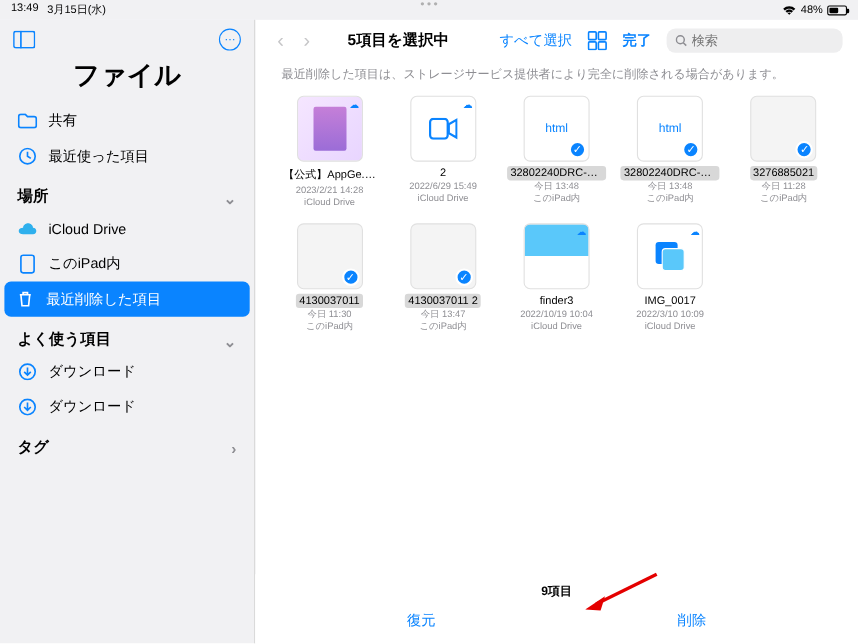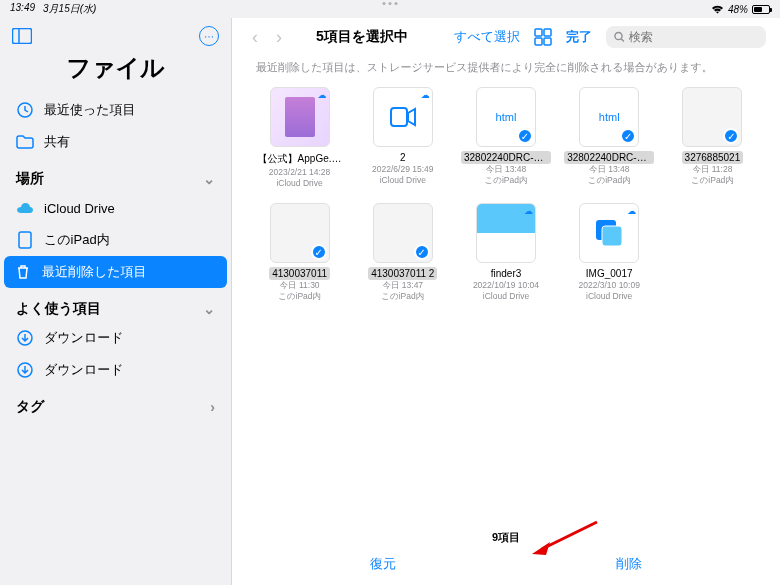--- a/index.html
+++ b/index.html
@@ -1,38 +1,38 @@
 <!DOCTYPE html>
 <html><head>
 <meta charset="utf-8">
 <style>
 * { margin: 0; padding: 0; box-sizing: border-box; font-family: -apple-system, "Hiragino Sans", sans-serif; }
 body { width: 780px; height: 585px; background: #fff; overflow: hidden; position: relative; }
 
-.statusbar { height: 18px; display: flex; align-items: center; padding: 0 10px; font-size: 10px; color: #000; background: #f1f1f3; font-style: italic; }
+.statusbar { height: 18px; display: flex; align-items: center; padding: 0 10px; font-size: 10px; color: #000; background: #f1f1f3; }
 .statusbar .left { display: flex; gap: 8px; }
 .statusbar .right { margin-left: auto; display: flex; align-items: center; gap: 4px; }
 .battery { width: 18px; height: 9px; border: 1px solid #000; border-radius: 2px; position: relative; }
 .battery::after { content: ""; position: absolute; right: -3px; top: 2px; width: 2px; height: 4px; background: #000; border-radius: 0 1px 1px 0; }
 .battery-fill { position: absolute; left: 1px; top: 1px; bottom: 1px; width: 48%; background: #000; border-radius: 1px; }
 
 .dots { position: absolute; top: 2px; left: 50%; transform: translateX(-50%); display: flex; gap: 3px; }
 .dots span { width: 3px; height: 3px; background: #b0b0b0; border-radius: 50%; }
 
 .container { display: flex; height: calc(100% - 18px); }
 
 .sidebar { width: 232px; background: #f1f1f3; border-right: 1px solid #d8d8d8; display: flex; flex-direction: column; }
 .sidebar-top { display: flex; align-items: center; padding: 8px 12px 4px; }
 .sidebar-top .more { margin-left: auto; width: 20px; height: 20px; border: 1.5px solid #0a84ff; border-radius: 50%; display: flex; align-items: center; justify-content: center; color: #0a84ff; font-size: 10px; }
 .app-title { font-size: 24px; font-weight: 700; padding: 2px 16px 10px; text-align: center; }
 .side-item { display: flex; align-items: center; gap: 10px; padding: 7px 16px; font-size: 13px; color: #000; cursor: pointer; }
 .side-item.active { background: #0a84ff; color: #fff; border-radius: 6px; margin: 0 4px; padding: 7px 10px; }
 .side-item .ico { width: 18px; height: 18px; display: flex; align-items: center; justify-content: center; color: #0a84ff; }
 .side-item.active .ico { color: #fff; }
-.side-section { display: flex; align-items: center; padding: 12px 16px 4px; font-size: 14px; font-weight: 600; color: #000; }
+.side-section { display: flex; align-items: flex-end; padding: 12px 16px 4px; font-size: 14px; font-weight: 600; color: #000; }
 .side-section .chev { margin-left: auto; color: #8e8e93; }
 
 .main { flex: 1; display: flex; flex-direction: column; position: relative; }
 .toolbar { display: flex; align-items: center; gap: 6px; padding: 8px 14px; }
 .tb-btn { color: #c6c6c8; font-size: 18px; padding: 0 6px; }
 .tb-title { font-size: 14px; font-weight: 600; margin-left: 22px; }
 .tb-right { margin-left: auto; display: flex; align-items: center; gap: 14px; }
 .tb-link { color: #0a84ff; font-size: 13px; cursor: pointer; }
 .tb-grid { color: #0a84ff; }
 .search { display: flex; align-items: center; background: #eeeeef; border-radius: 8px; padding: 4px 8px; gap: 4px; width: 160px; }
@@ -93,34 +93,34 @@
       <svg width="20" height="16" viewBox="0 0 20 16">
           <rect x="0.5" y="0.5" width="19" height="15" rx="2" fill="none" stroke="#0a84ff" stroke-width="1.5"></rect>
           <line x1="7" y1="0" x2="7" y2="16" stroke="#0a84ff" stroke-width="1.5"></line>
         </svg>
       <div class="more">⋯</div>
     </div>
     <div class="app-title">ファイル</div>
 
     <div class="side-item">
       <span class="ico">
+          <svg width="18" height="14" viewBox="0 0 18 14">
+            <path d="M1 3c0-1 1-2 2-2h4l2 2h6c1 0 2 1 2 2v6c0 1-1 2-2 2H3c-1 0-2-1-2-2z" fill="none" stroke="currentColor" stroke-width="1.5"></path>
+          </svg>
+        </span>
+      <span>共有</span>
+    </div>
+    <div class="side-item">
+      <span class="ico">
           <svg width="16" height="16" viewBox="0 0 16 16">
             <circle cx="8" cy="8" r="7" fill="none" stroke="currentColor" stroke-width="1.5"></circle>
             <path d="M8 4v4l3 2" stroke="currentColor" stroke-width="1.5" fill="none"></path>
           </svg>
         </span>
       <span>最近使った項目</span>
-    </div>
-    <div class="side-item">
-      <span class="ico">
-          <svg width="18" height="14" viewBox="0 0 18 14">
-            <path d="M1 3c0-1 1-2 2-2h4l2 2h6c1 0 2 1 2 2v6c0 1-1 2-2 2H3c-1 0-2-1-2-2z" fill="none" stroke="currentColor" stroke-width="1.5"></path>
-          </svg>
-        </span>
-      <span>共有</span>
     </div>
 
     <div class="side-section">
       <span>場所</span>
       <span class="chev">⌄</span>
     </div>
     <div class="side-item">
       <span class="ico">
           <svg width="18" height="12" viewBox="0 0 18 12">
             <path d="M5 11h9c2 0 3-1.5 3-3s-1-3-3-3c0-2-2-4-4.5-4S5 3 5 5c-2 0-4 1-4 3s2 3 4 3z" fill="#2fb0ed"></path>

